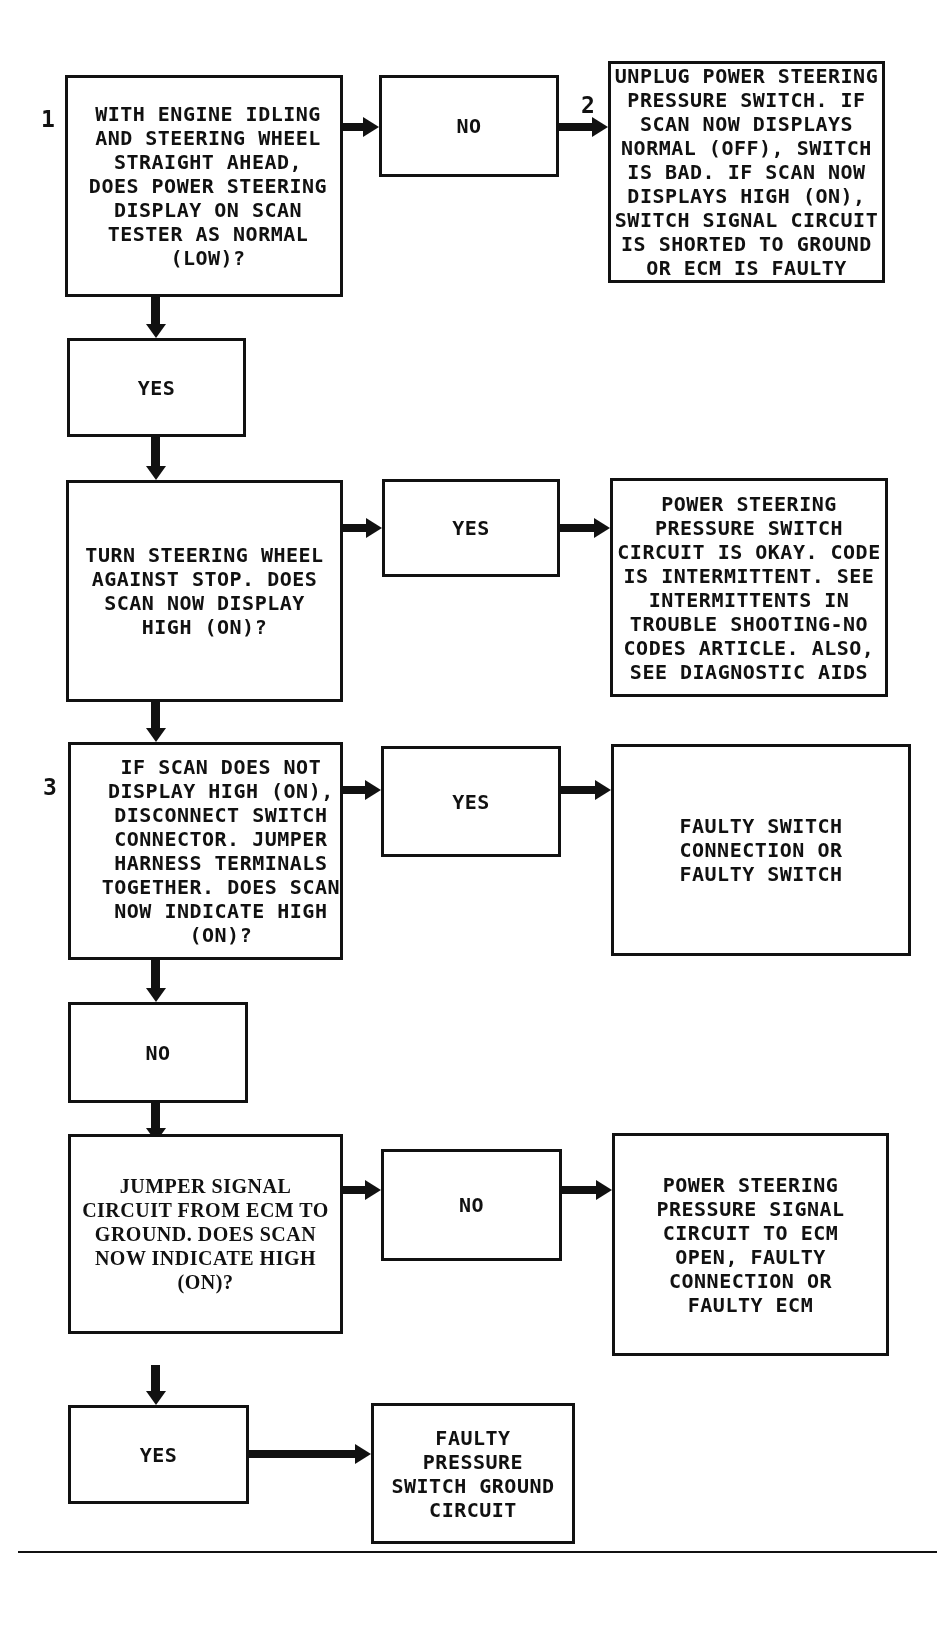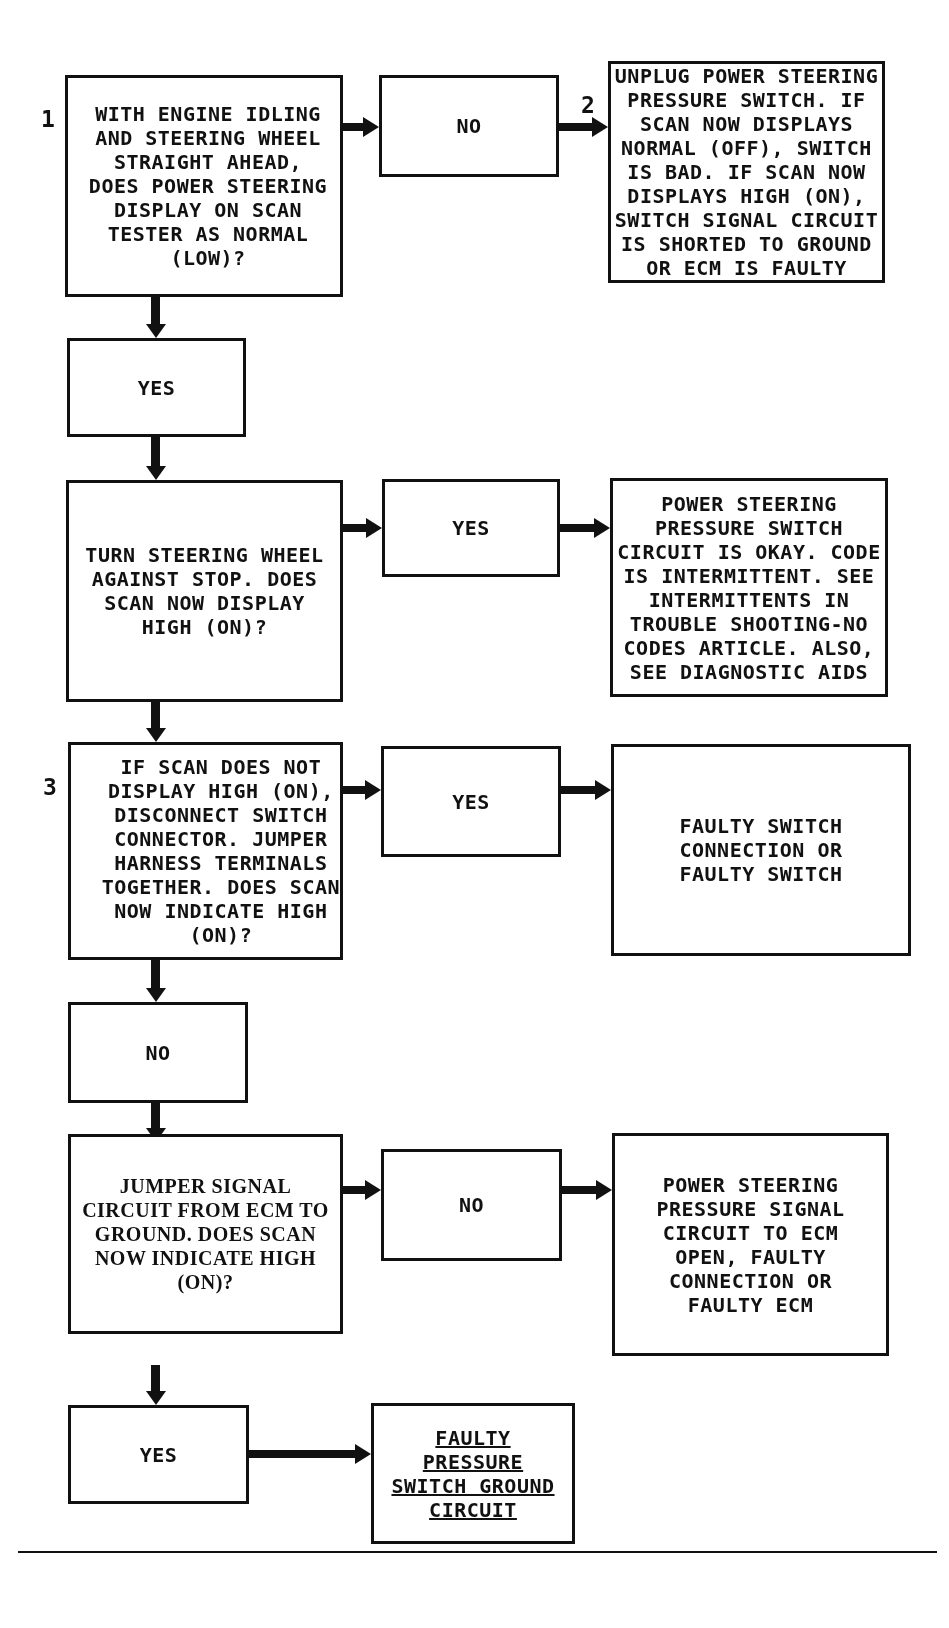--- a/index.html
+++ b/index.html
@@ -172,21 +172,21 @@
 OPEN, FAULTY
 CONNECTION OR
 FAULTY ECM</div>
   </div>
 
   <div class="va" style="left:151px;top:1365px;height:26px;"></div>
   <div class="box" style="left:68px;top:1405px;width:181px;height:99px;">
     <div class="txt">YES</div>
   </div>
   <div class="ha" style="left:249px;top:1450px;width:106px;"></div>
-  <div class="box" style="left:371px;top:1403px;width:204px;height:141px;text-decoration:underline;">
+  <div class="box" style="left:371px;top:1403px;width:204px;height:141px;">
     <div class="txt">FAULTY
 PRESSURE
 SWITCH GROUND
 CIRCUIT</div>
   </div>
 
   <div class="rule" style="left:18px;top:1551px;width:919px;height:2px;"></div>
 
 </div>
 

